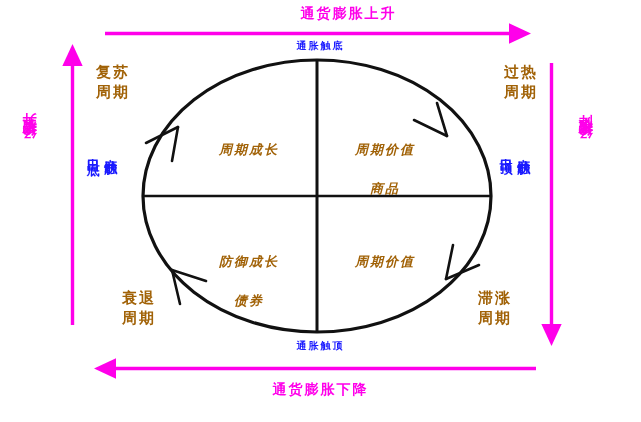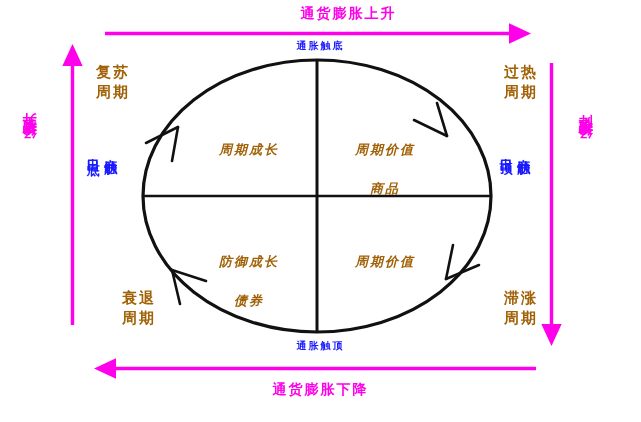--- a/index.html
+++ b/index.html
@@ -161,21 +161,21 @@
 
   <div class="txt cycle-name black" style="left:96px; top:62px; width:86px; text-align:left;">复苏
 周期</div>
 
   <div class="txt cycle-name black" style="left:452px; top:62px; width:86px; text-align:right;">过热
 周期</div>
 
   <div class="txt cycle-name black" style="left:96px; top:288px; width:86px; text-align:center;">衰退
 周期</div>
 
-  <div class="txt cycle-name black" style="left:452px; top:288px; width:86px; text-align:right;">滞涨
+  <div class="txt cycle-name black" style="left:452px; top:288px; width:86px; text-align:center;">滞涨
 周期</div>
 
   <div class="txt quad-label black" style="left:186px; top:120px; width:126px;">
     <div>周期成长</div>
   </div>
 
   <div class="txt quad-label black" style="left:322px; top:120px; width:126px;">
     <div>周期价值</div>
     <div>商品</div>
   </div>

